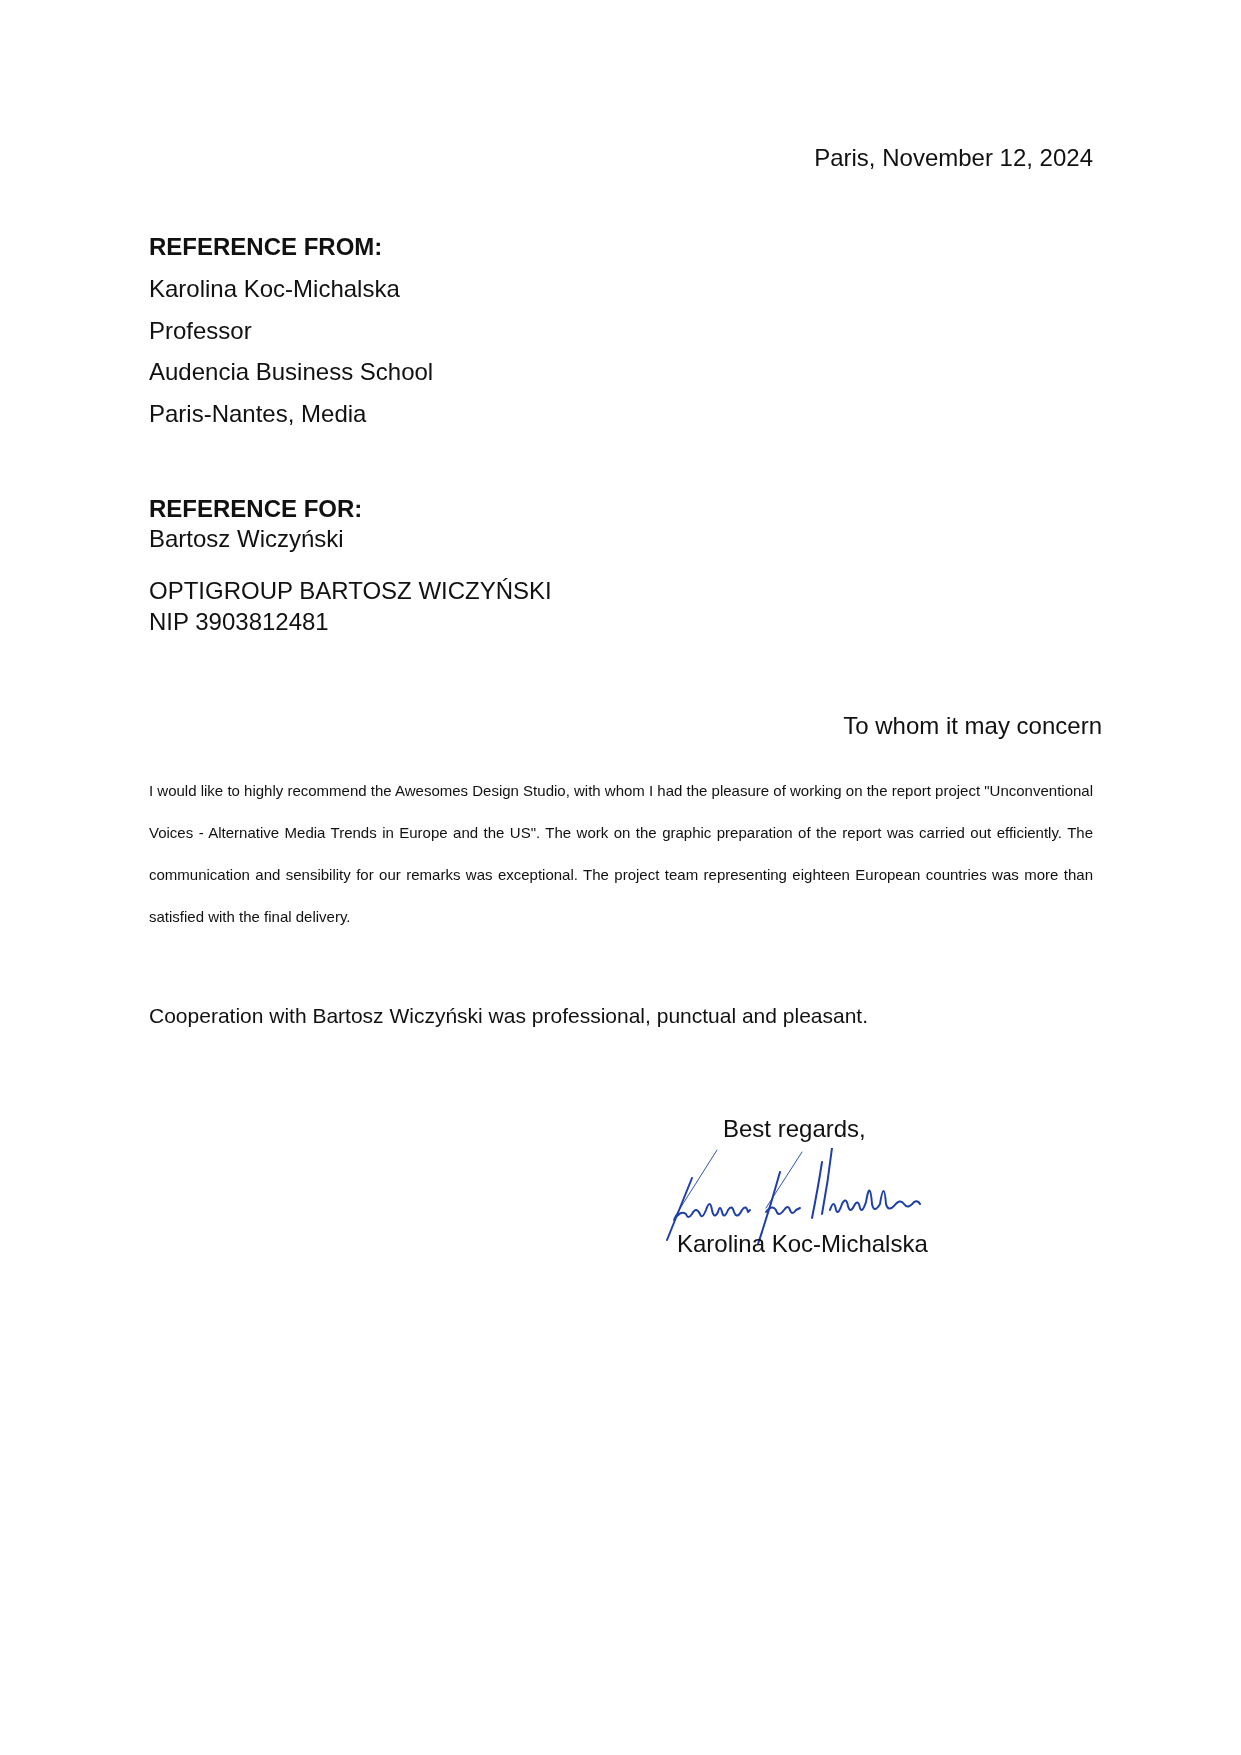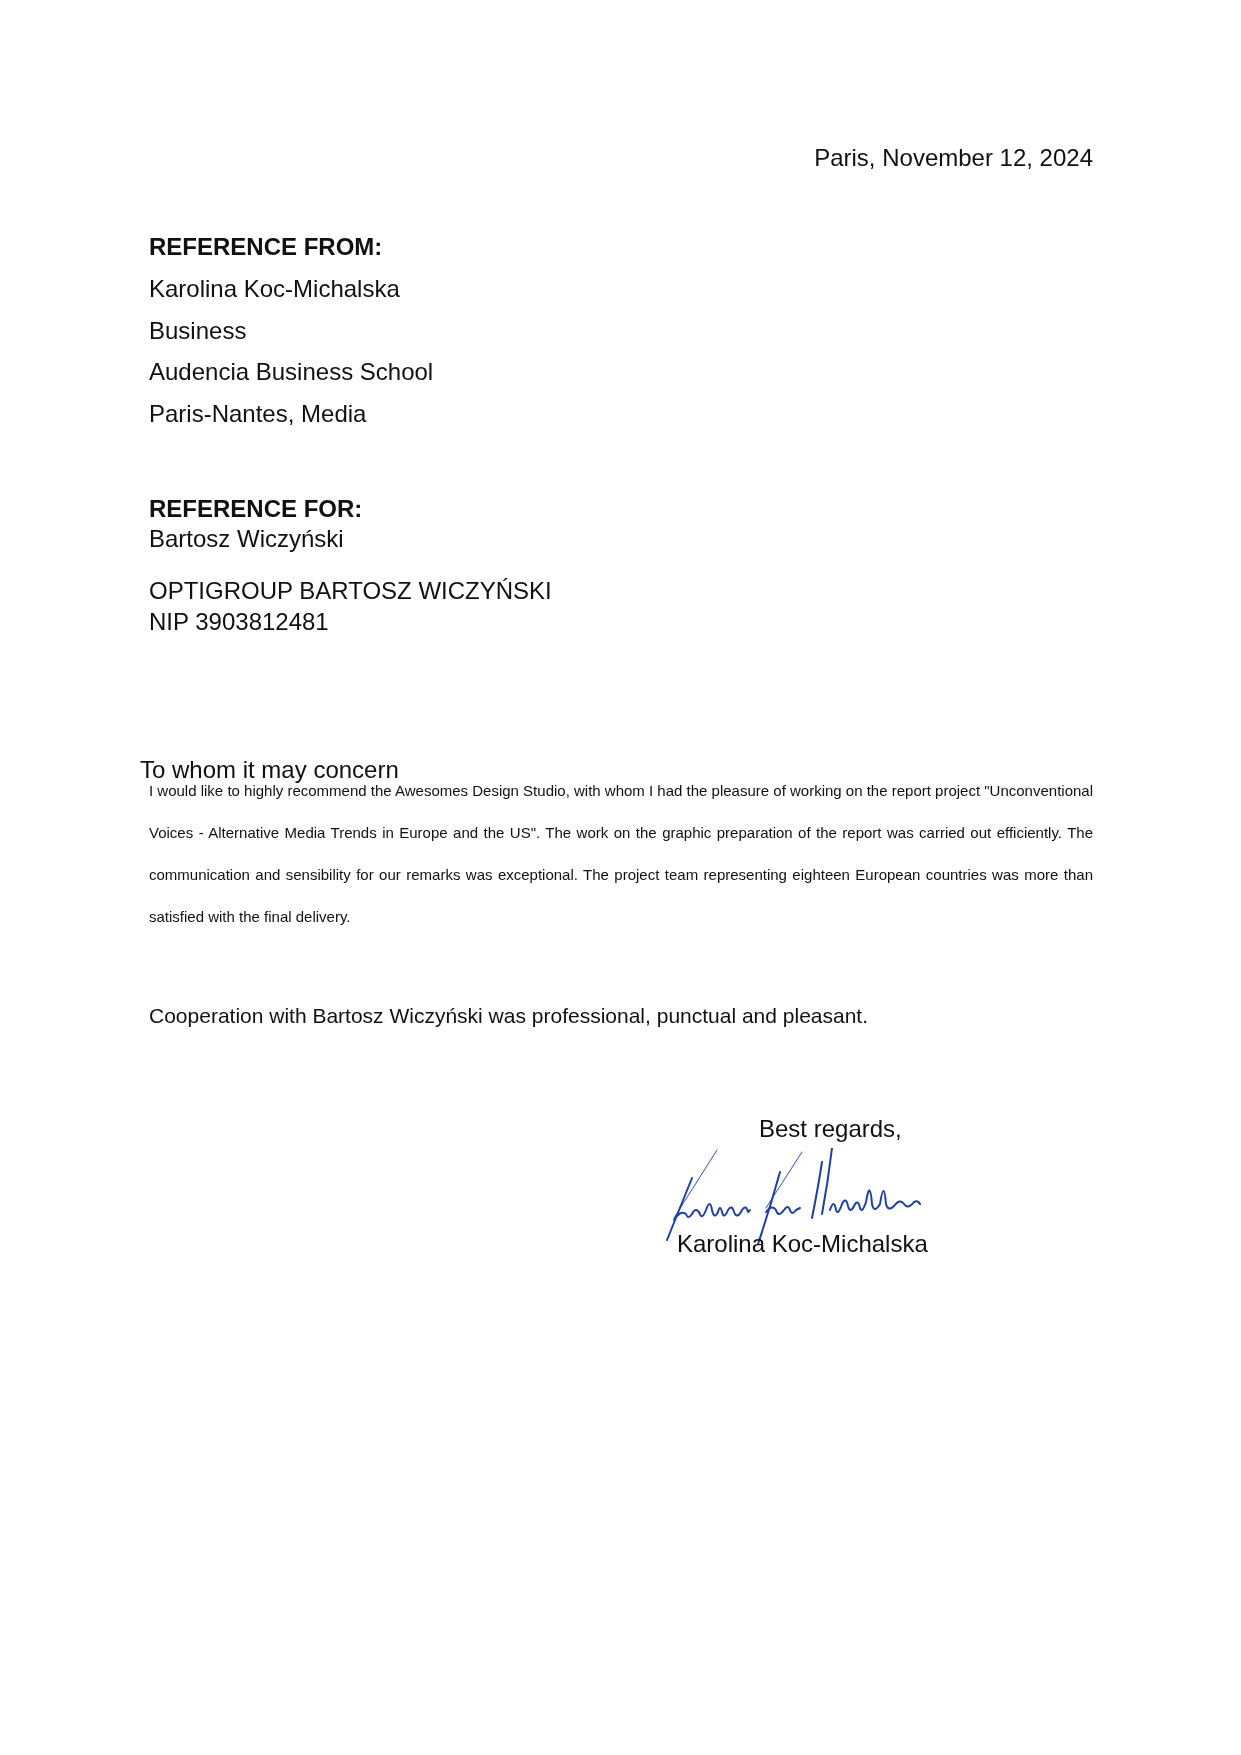--- a/index.html
+++ b/index.html
@@ -3,38 +3,38 @@
   <meta charset="utf-8">
   <style>
     html, body { margin: 0; padding: 0; background: #ffffff; }
     body { width: 1241px; height: 1755px; position: relative; overflow: hidden;
            font-family: "Liberation Sans", "DejaVu Sans", sans-serif; color: #111111; }
     .line { position: absolute; font-size: 24px; line-height: 24px; white-space: nowrap; }
     .bold { font-weight: bold; }
     #date { right: 148px; top: 146px; }
     #from-heading { left: 149px; top: 235px; text-align: right; }
     .block-line { left: 149px; }
-    #subject { left: 140px; width: 944px; top: 714px; text-align: left; margin-top: 44px; }
+    #subject { left: 158px; width: 944px; top: 714px; text-align: right; }
     #body-para { position: absolute; left: 149px; width: 944px; top: 770px;
                  font-size: 15px; line-height: 42px; text-align: justify; }
     #body-para2 { position: absolute; left: 149px; width: 944px; top: 995px;
                   font-size: 21px; line-height: 42px; }
-    #closing { left: 723px; top: 1117px; margin-left: 36px; }
+    #closing { left: 723px; top: 1117px; }
     #signature { position: absolute; left: 662px; top: 1148px; width: 262px; height: 96px; }
     #signer { left: 677px; top: 1232px; }
   </style>
 </head>
 <body>
 
 <div class="line" id="date">Paris, November 12, 2024</div>
 
 <div>
   <div class="line bold" id="from-heading">REFERENCE FROM:</div>
   <div class="line block-line" style="top:277px">Karolina Koc-Michalska</div>
-  <div class="line block-line" style="top:319px">Business</div>
+  <div class="line block-line" style="top:319px">Professor</div>
   <div class="line block-line" style="top:360px">Audencia Business School</div>
   <div class="line block-line" style="top:402px">Paris-Nantes, Media</div>
 </div>
 
 <div>
   <div class="line bold block-line" style="top:497px">REFERENCE FOR:</div>
   <div class="line block-line" style="top:527px">Bartosz Wiczyński</div>
   <div class="line block-line" style="top:579px">OPTIGROUP BARTOSZ WICZYŃSKI</div>
   <div class="line block-line" style="top:610px">NIP 3903812481</div>
 </div>

